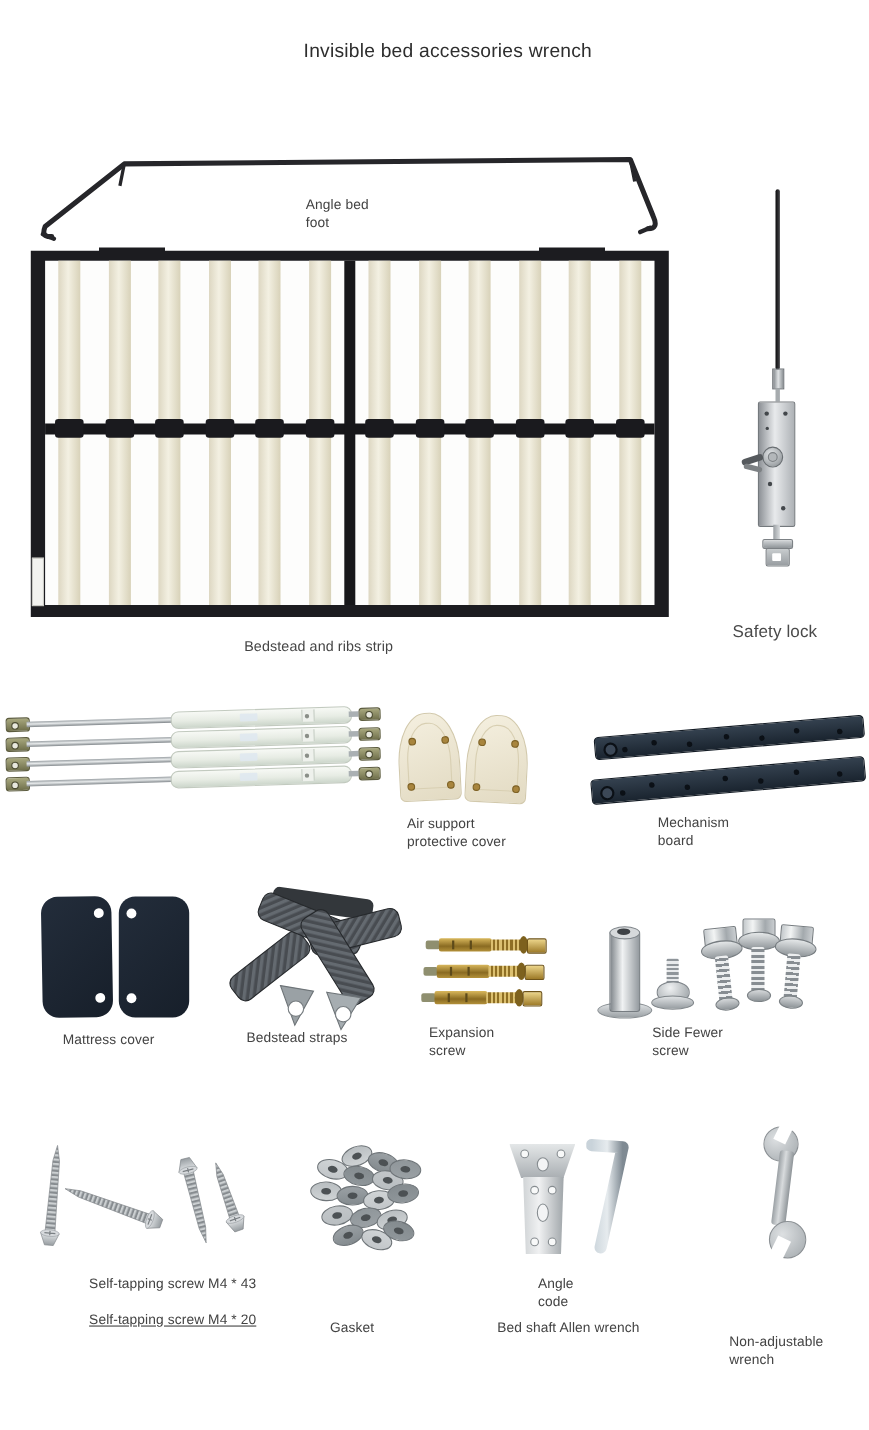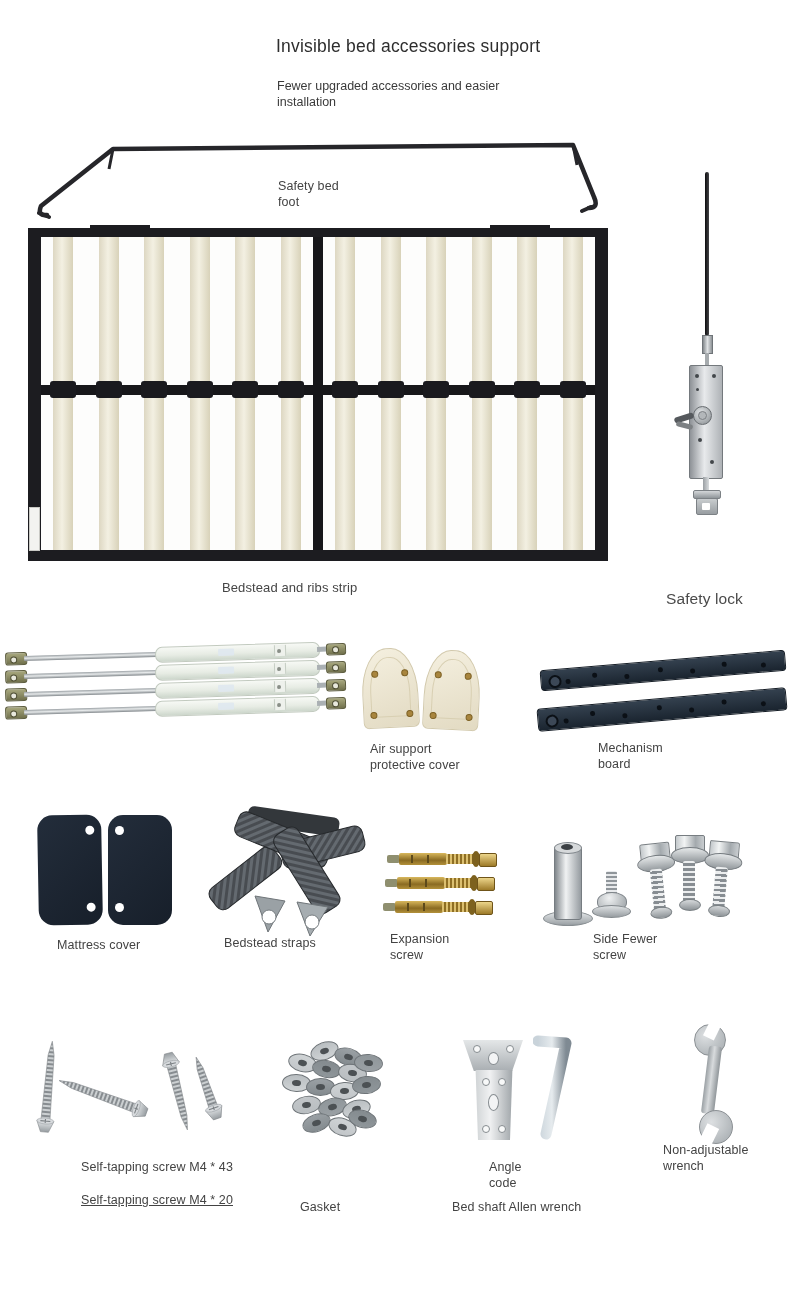--- a/index.html
+++ b/index.html
@@ -130,29 +130,28 @@
           background:radial-gradient(circle at 35% 35%,#dde0e2,#a2a8ac);}
   .w-notch{position:absolute;background:#fff;}
   .w-shaft{position:absolute;left:19px;top:24px;width:13px;height:68px;border-radius:3px;transform:rotate(7deg);
            background:linear-gradient(90deg,#9aa0a4,#d8dbdd 45%,#8f9599);}
 </style>
 </head>
 <body>
 
 <div id="canvas">
 
-  <div id="title">Invisible bed accessories support</div>
-  <div id="subtitle">Fewer upgraded accessories and easier installation</div>
+  <div id="title">Invisible bed accessories wrench</div>
 
   <svg class="abs" style="left:25px;top:135px;" width="590" height="92" viewBox="0 0 590 92">
     <path d="M22,80 q-10,1 -6,-9 L88,14 L548,10 L569,62 q5,11 -5,11" fill="none" stroke="#26262a" stroke-width="4.6" stroke-linejoin="round" stroke-linecap="round"></path>
     <path d="M88,14 L84,34 M548,10 L552,30" stroke="#26262a" stroke-width="3" fill="none"></path>
     <path d="M14,78 l10,4 M566,72 l-9,4" stroke="#26262a" stroke-width="4" stroke-linecap="round"></path>
   </svg>
-  <div class="lbl" style="left:278px;top:178px;width:74px;">Safety bed foot</div>
+  <div class="lbl" style="left:278px;top:178px;width:74px;">Angle bed foot</div>
 
   <div class="abs" id="bedstead">
     <div id="bedstead-inner">
         <div class="midbar"></div>
         <div class="centerbar"></div>
         <div class="slat" style="left: 12px;"></div>
         <div class="slat-cap" style="left: 9px;"></div>
         <div class="slat" style="left: 57.6px;"></div>
         <div class="slat-cap" style="left: 54.6px;"></div>
         <div class="slat" style="left: 103.2px;"></div>
@@ -196,21 +195,21 @@
           <div class="sl-cyl-in"></div>
         </div>
       <div class="sl-key1"></div>
       <div class="sl-key2"></div>
     </div>
     <div class="sl-stem2"></div>
     <div class="sl-hookbar"></div>
     <div class="sl-hookpl"></div>
     <div class="sl-hooksl"></div>
   </div>
-  <div class="lbl lbl-lg" style="left:666px;top:589px;">Safety lock</div>
+  <div class="lbl lbl-lg" style="left:666px;top:565px;">Safety lock</div>
 
   <div class="abs" id="pneu">
       <div class="strut" style="top: 0px;">
         <div class="eyeL">
           <i></i>
         </div>
         <div class="shaft"></div>
         <div class="body">
           <div class="mark"></div>
           <div class="band"></div>
@@ -520,15 +519,15 @@
   </svg>
   <div class="lbl" style="left:452px;top:1199px;">Bed shaft Allen wrench</div>
 
   <div class="abs" id="wrench">
     <div class="w-head" style="left:8px;top:2px;width:30px;height:30px;"></div>
     <div class="w-notch" style="left:21px;top:-4px;width:12px;height:21px;transform:rotate(26deg);"></div>
     <div class="w-shaft"></div>
     <div class="w-head" style="left:13px;top:88px;width:32px;height:32px;"></div>
     <div class="w-notch" style="left:16px;top:103px;width:13px;height:22px;transform:rotate(26deg);"></div>
   </div>
-  <div class="lbl" style="left:663px;top:1142px;width:98px;">Non-adjustable wrench</div>
+  <div class="lbl" style="left:663px;top:1212px;width:98px;">Non-adjustable wrench</div>
 
 </div>
 
 </body></html>

